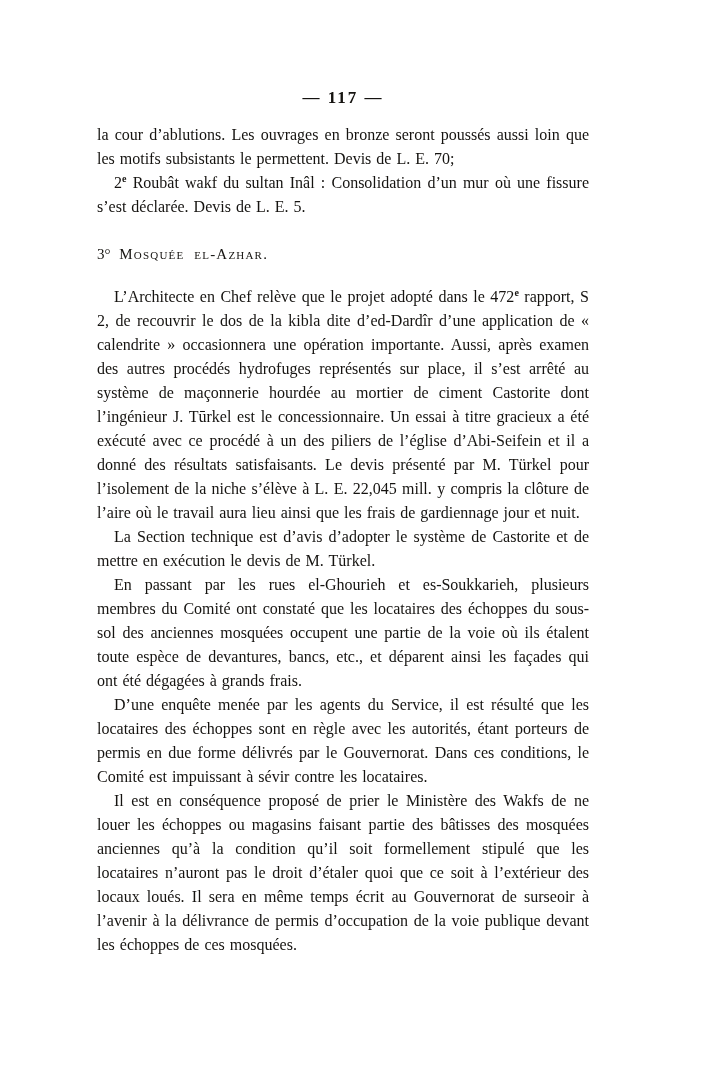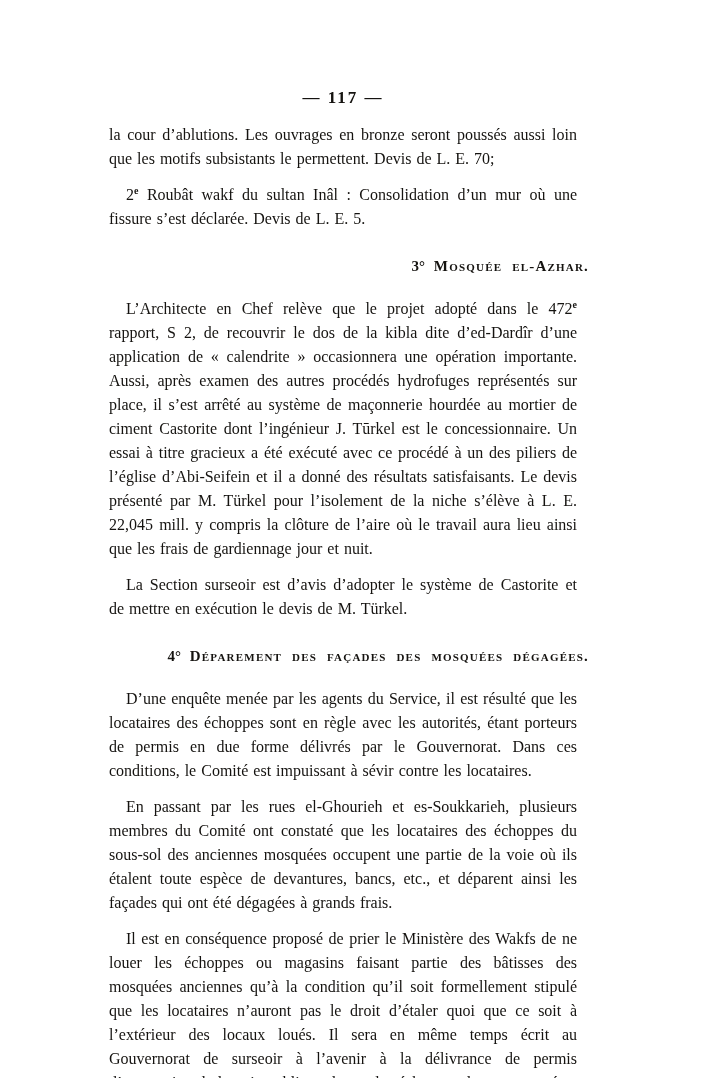--- a/index.html
+++ b/index.html
@@ -22,41 +22,41 @@
   }
   .page-number {
     text-align: center;
     font-size: 17px;
     font-weight: bold;
     letter-spacing: 2px;
     line-height: 20px;
     margin: 0 0 15px 0;
   }
   .body-text p {
-    margin: 12px;
+    margin: 0;
     font-size: 16px;
     line-height: 24px;
     text-align: justify;
     word-spacing: 1px;
   }
   .body-text p.indent {
     text-indent: 17px;
   }
   sup.ord {
     font-size: 10px;
     line-height: 0;
     vertical-align: 6px;
     font-weight: bold;
   }
   .section-heading {
-    text-align: right;
+    text-align: left;
     font-size: 15px;
     line-height: 20px;
     margin: 25px 0 21px 0;
-    font-weight: bold;
+    font-weight: normal;
     word-spacing: 5px;
   }
   .section-heading .sc {
     font-variant: small-caps;
     letter-spacing: 1.2px;
   }
   .italic {
   }
 </style>
 </head>
@@ -70,25 +70,24 @@
     <div class="body-text">
 
       <p><span>la cour d’ablutions. Les ouvrages en bronze seront poussés aussi loin que les motifs subsistants le permettent. Devis de L. E. 70;</span></p>
 
       <p class="indent"><span>2</span><sup class="ord">e</sup><span> Roubât wakf du sultan Inâl : Consolidation d’un mur où une fissure s’est déclarée. Devis de L. E. 5.</span></p>
 
       <div class="section-heading"><span>3° </span><span class="sc">Mosquée el-Azhar.</span></div>
 
       <p class="indent"><span>L’Architecte en Chef relève que le projet adopté dans le 472</span><sup class="ord">e</sup><span> rapport, S 2, de recouvrir le dos de la kibla dite d’ed-Dardîr d’une application de « calendrite » occasionnera une opération importante. Aussi, après examen des autres procédés hydrofuges représentés sur place, il s’est arrêté au système de maçonnerie hourdée au mortier de ciment </span><span class="italic">Castorite</span><span> dont l’ingénieur J. Tūrkel est le concessionnaire. Un essai à titre gracieux a été exécuté avec ce procédé à un des piliers de l’église d’Abi-Seifein et il a donné des résultats satisfaisants. Le devis présenté par M. Türkel pour l’isolement de la niche s’élève à L. E. 22,045 mill. y compris la clôture de l’aire où le travail aura lieu ainsi que les frais de gardiennage jour et nuit.</span></p>
 
-      <p class="indent"><span>La Section surseoir est d’avis d’adopter le système de </span><span class="italic">Castorite</span><span> et de mettre en exécution le devis de M. Türkel.</span></p>
+      <p class="indent"><span>La Section technique est d’avis d’adopter le système de </span><span class="italic">Castorite</span><span> et de mettre en exécution le devis de M. Türkel.</span></p>
 
-      <div class="section-heading"><span>4° </span><span class="sc">Déparement des façades des mosquées dégagées.</span></div>
+
+      <p class="indent"><span>En passant par les rues el-Ghourieh et es-Soukkarieh, plusieurs membres du Comité ont constaté que les locataires des échoppes du sous-sol des anciennes mosquées occupent une partie de la voie où ils étalent toute espèce de devantures, bancs, etc., et déparent ainsi les façades qui ont été dégagées à grands frais.</span></p>
 
       <p class="indent"><span>D’une enquête menée par les agents du Service, il est résulté que les locataires des échoppes sont en règle avec les autorités, étant porteurs de permis en due forme délivrés par le Gouvernorat. Dans ces conditions, le Comité est impuissant à sévir contre les locataires.</span></p>
-
-      <p class="indent"><span>En passant par les rues el-Ghourieh et es-Soukkarieh, plusieurs membres du Comité ont constaté que les locataires des échoppes du sous-sol des anciennes mosquées occupent une partie de la voie où ils étalent toute espèce de devantures, bancs, etc., et déparent ainsi les façades qui ont été dégagées à grands frais.</span></p>
 
       <p class="indent"><span>Il est en conséquence proposé de prier le Ministère des Wakfs de ne louer les échoppes ou magasins faisant partie des bâtisses des mosquées anciennes qu’à la condition qu’il soit formellement stipulé que les locataires n’auront pas le droit d’étaler quoi que ce soit à l’extérieur des locaux loués. Il sera en même temps écrit au Gouvernorat de surseoir à l’avenir à la délivrance de permis d’occupation de la voie publique devant les échoppes de ces mosquées.</span></p>
 
     </div>
   </div>
 </div>
 
 </body></html>

